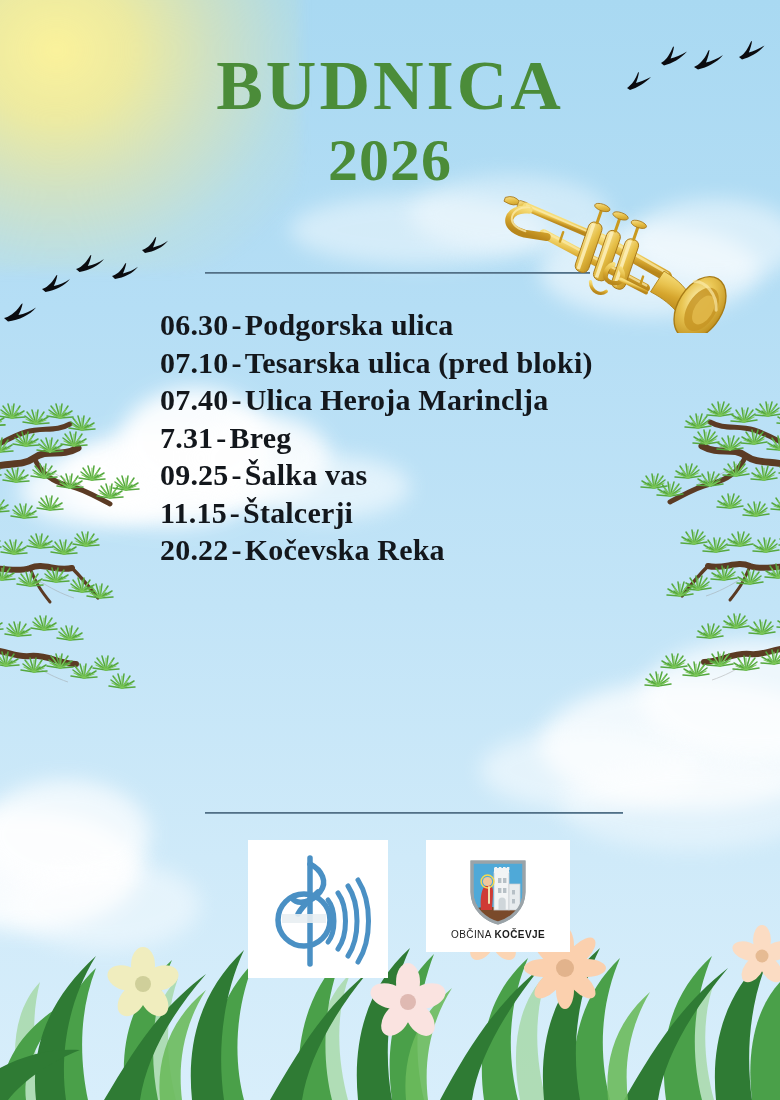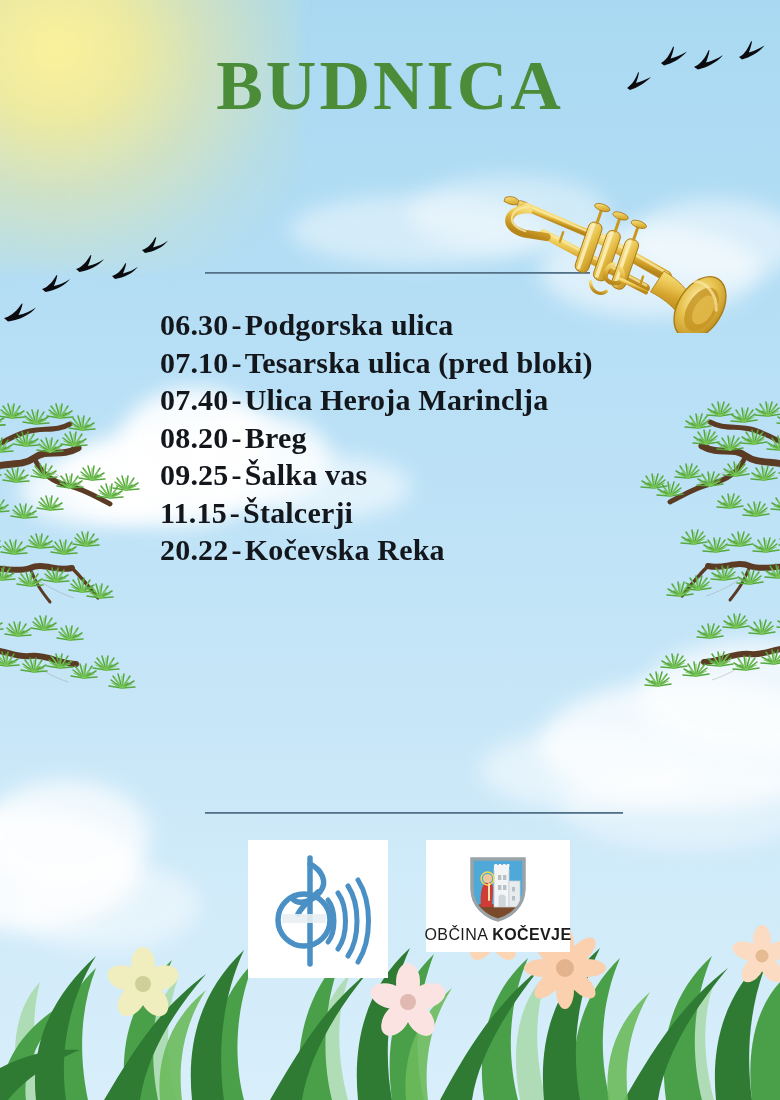--- a/index.html
+++ b/index.html
@@ -102,21 +102,21 @@
   }
   .logo-card{
     background:#ffffff;
     display:flex;align-items:center;justify-content:center;
     flex-direction:column;
   }
   .logo-clef{width:140px;height:138px;}
   .logo-kocevje{width:144px;height:106px;padding-top:6px;}
   .kocevje-text{
     font-family:"Liberation Sans",sans-serif;
-    font-size:16px;
+    font-size:10px;
     color:#1b1b1b;
     letter-spacing:0.4px;
     margin-top:3px;
     white-space:nowrap;
   }
   .kocevje-text b{font-weight:700;}
   .kocevje-text span.thin{font-weight:400;}
 
   
   .grass{position:absolute;left:0;bottom:0;width:780px;height:210px;z-index:18;}
@@ -383,20 +383,21 @@
         <use href="#needleR" x="74" y="266"></use>
         <use href="#needleR" x="98" y="276"></use>
         <use href="#needleR" x="120" y="268"></use>
         <use href="#needleR" x="136" y="286"></use>
       </g>
     </svg>
   </div>
 
   <div class="title-wrap">
     <h1 class="title-main">BUDNICA</h1>
+    <h2 class="title-year">2026</h2>
   </div>
 
   <div class="trumpet">
     <svg width="260" height="140" viewBox="0 0 260 140">
       <defs>
         <linearGradient id="brass" x1="0" y1="0" x2="0" y2="1">
           <stop offset="0%" stop-color="#f6dd7a"></stop>
           <stop offset="35%" stop-color="#e8c24e"></stop>
           <stop offset="60%" stop-color="#d6a62e"></stop>
           <stop offset="100%" stop-color="#b8871c"></stop>
@@ -469,21 +470,21 @@
     </svg>
   </div>
 
   <div class="divider div-top"></div>
   <div class="divider div-bottom"></div>
 
   <div class="schedule">
     <div class="sched-row"><span class="sched-time">06.30</span><span class="sched-dash">-</span><span class="sched-place">Podgorska ulica</span></div>
     <div class="sched-row"><span class="sched-time">07.10</span><span class="sched-dash">-</span><span class="sched-place">Tesarska ulica (pred bloki)</span></div>
     <div class="sched-row"><span class="sched-time">07.40</span><span class="sched-dash">-</span><span class="sched-place">Ulica Heroja Marinclja</span></div>
-    <div class="sched-row"><span class="sched-time">08.20</span><span class="sched-dash">-</span><span class="sched-place">Breg</span></div>
+    <div class="sched-row"><span class="sched-time">7.31</span><span class="sched-dash">-</span><span class="sched-place">Breg</span></div>
     <div class="sched-row"><span class="sched-time">09.25</span><span class="sched-dash">-</span><span class="sched-place">Šalka vas</span></div>
     <div class="sched-row"><span class="sched-time">11.15</span><span class="sched-dash">-</span><span class="sched-place">Štalcerji</span></div>
     <div class="sched-row"><span class="sched-time">20.22</span><span class="sched-dash">-</span><span class="sched-place">Kočevska Reka</span></div>
   </div>
 
   <div class="logos">
 
     <div class="logo-card logo-clef">
       <svg width="120" height="122" viewBox="0 0 120 122">
         <g fill="none" stroke="#4a90c4" stroke-width="5.5" stroke-linecap="round">

